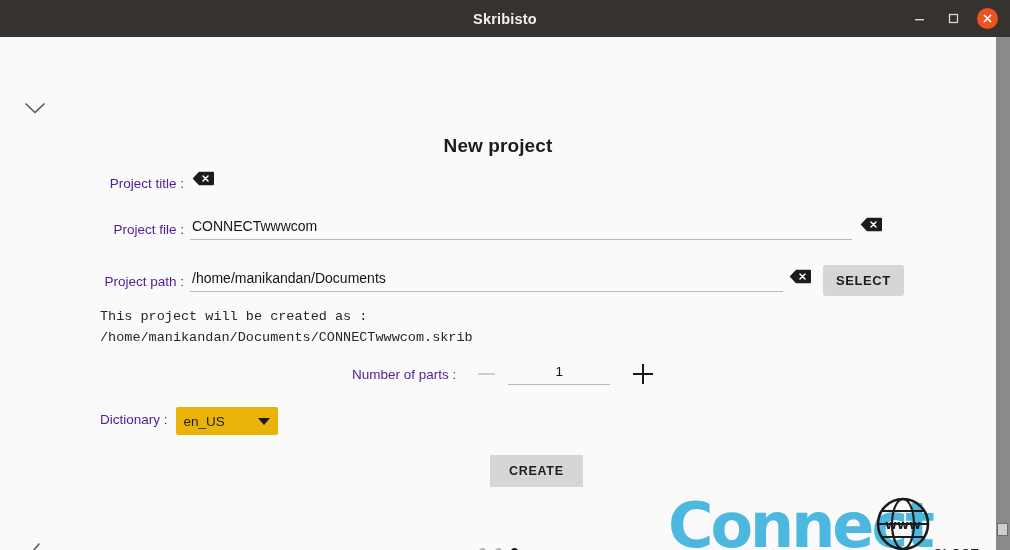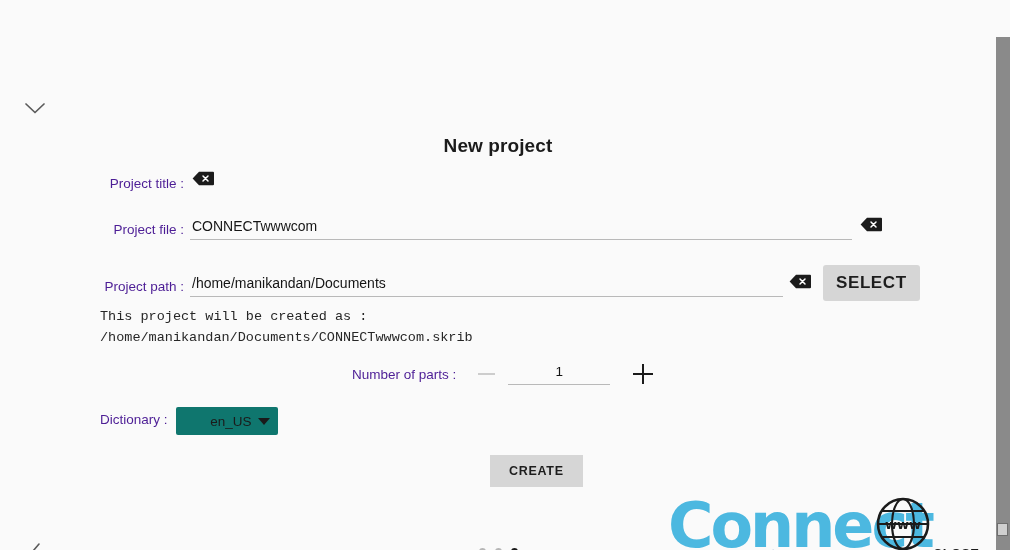--- a/index.html
+++ b/index.html
@@ -81,21 +81,21 @@
 
   
   #row-path{left:100px;top:228px;width:900px;}
   #row-path .fld-label{width:84px;}
   #row-path .underline-field{width:593px;margin-left:6px;}
   #row-path .erase-wrap{margin-left:6px;padding-bottom:4px;}
 
   .select-btn{
     margin-left:12px;margin-bottom:-4px;
     background:#d6d6d6;color:#1d1d1d;border:none;border-radius:3px;
-    font-family:"Liberation Sans",sans-serif;font-size:17px;font-weight:bold;
+    font-family:"Liberation Sans",sans-serif;font-size:13px;font-weight:bold;
     letter-spacing:.6px;padding:8px 13px;cursor:pointer;
   }
 
   
   .created-as{position:absolute;left:100px;top:269px;font-size:13.5px;color:#262626;line-height:21px;}
   .created-as div{white-space:nowrap;font-family:Liberation Mono, monospace;}
 
   
   #row-parts{left:352px;top:324px;align-items:center;}
   #row-parts .fld-label{padding-bottom:0;}
@@ -109,23 +109,23 @@
   .plus-btn{
     width:30px;height:26px;margin-left:18px;display:flex;align-items:center;justify-content:center;
     position:relative;cursor:pointer;
   }
   .plus-h{position:absolute;width:20px;height:2.4px;background:#1a1a1a;}
   .plus-v{position:absolute;width:2.4px;height:20px;background:#1a1a1a;}
 
   
   #row-dict{left:100px;top:370px;align-items:center;}
   .combo{
-    margin-left:8px;background:#0f766e;border:none;border-radius:2px;
+    margin-left:8px;background:#eab308;border:none;border-radius:2px;
     height:28px;width:102px;display:flex;align-items:center;
-    padding:0 8px;box-sizing:border-box;cursor:pointer;text-align:right;
+    padding:0 8px;box-sizing:border-box;cursor:pointer;
   }
   .combo .cval{font-size:13.5px;color:#1b1b1b;flex:1;}
   .combo .chev{
     width:0;height:0;border-left:6px solid transparent;border-right:6px solid transparent;
     border-top:7px solid #1a1a1a;margin-left:6px;
   }
 
   
   .create-btn{
     position:absolute;left:467px;top:418px;
@@ -161,20 +161,42 @@
   .close-label{
     position:absolute;left:933px;top:509px;
     font-size:13px;font-weight:bold;color:#1b1b1b;letter-spacing:.3px;cursor:pointer;
   }
 </style>
 </head>
 <body>
 
 <div class="app">
 
+  <div class="titlebar">
+    <div class="titlebar-title">Skribisto</div>
+    <div class="win-buttons">
+      <div class="win-btn">
+        <svg width="13" height="13" viewBox="0 0 13 13">
+          <rect x="2" y="7" width="9" height="1.4" fill="#d9d6d3"></rect>
+        </svg>
+      </div>
+      <div class="win-btn">
+        <svg width="13" height="13" viewBox="0 0 13 13">
+          <rect x="2.5" y="2.5" width="8" height="8" fill="none" stroke="#d9d6d3" stroke-width="1.3"></rect>
+        </svg>
+      </div>
+      <div class="win-btn">
+        <span class="close-circle">
+          <svg width="11" height="11" viewBox="0 0 11 11">
+            <path d="M2.4 2.4 L8.6 8.6 M8.6 2.4 L2.4 8.6" stroke="#ffffff" stroke-width="1.6" stroke-linecap="round"></path>
+          </svg>
+        </span>
+      </div>
+    </div>
+  </div>
 
   <div class="canvas">
 
     <div class="collapse-chevron">
       <svg width="22" height="13" viewBox="0 0 22 13">
         <path d="M2 2 L11 10.5 L20 2" fill="none" stroke="#5b5b5b" stroke-width="1.7" stroke-linecap="round" stroke-linejoin="round"></path>
       </svg>
     </div>
 
     <div class="page-title">New project</div>

